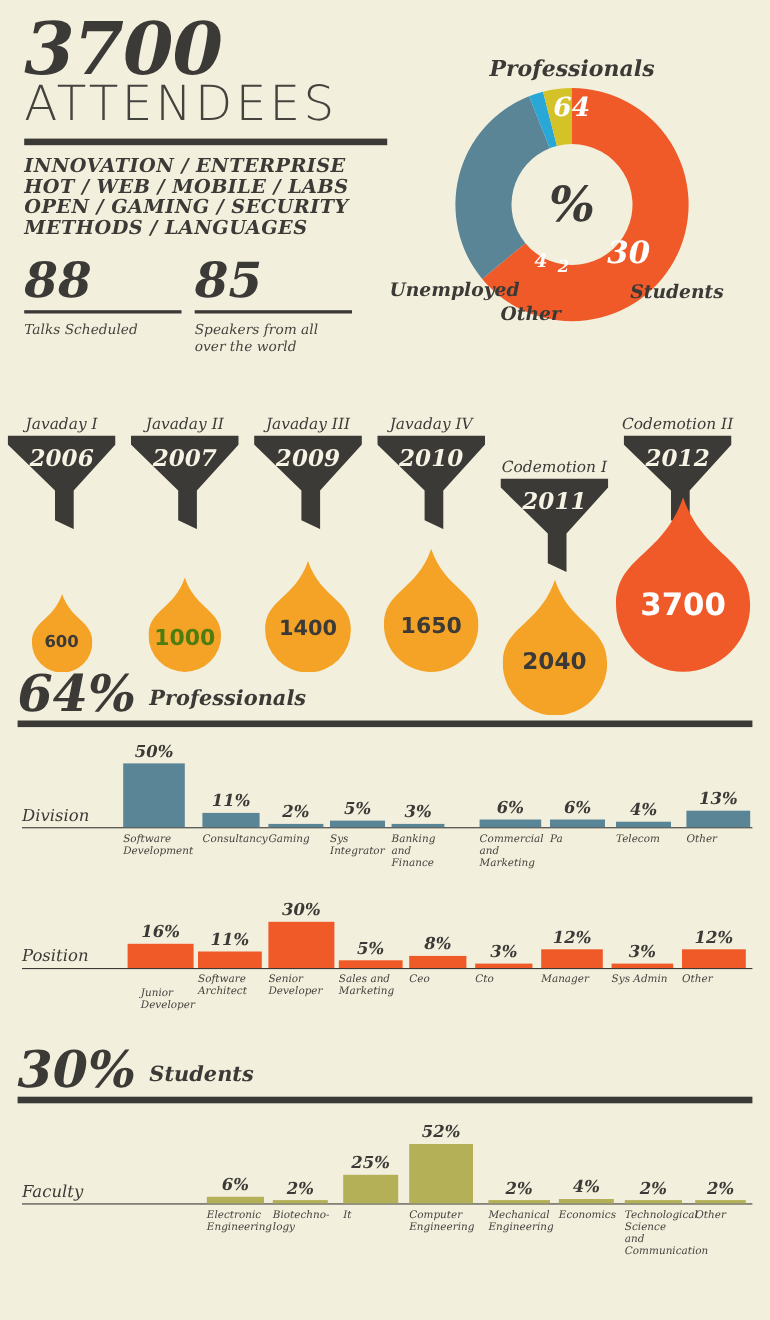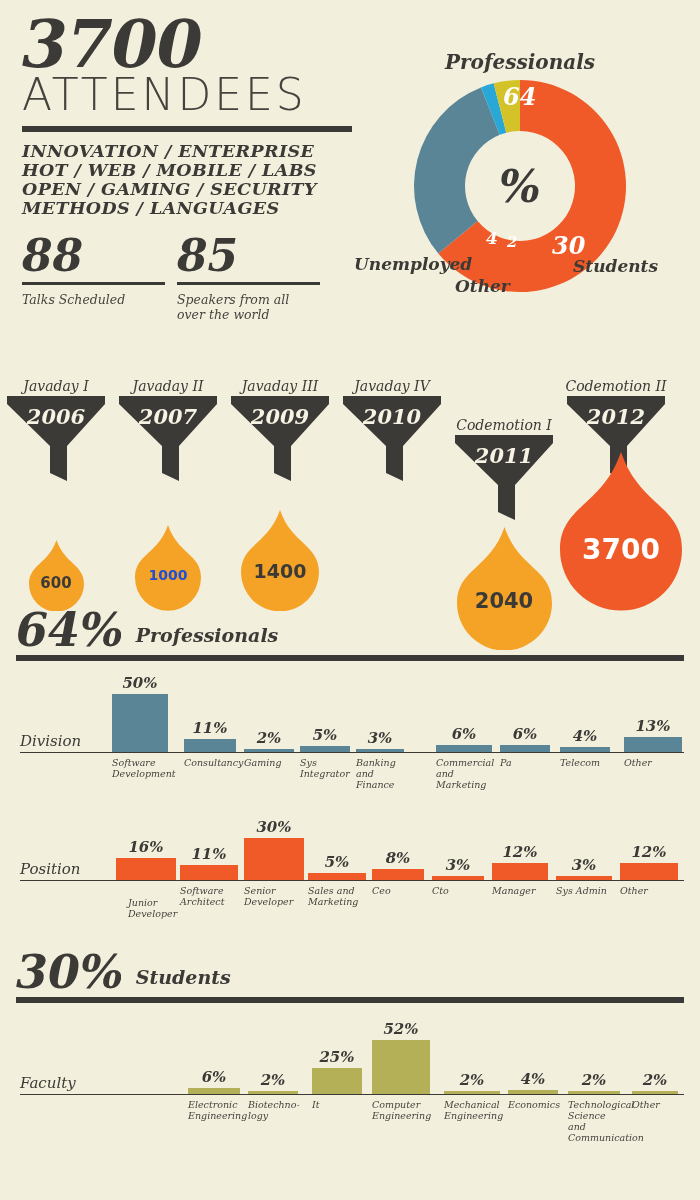--- a/index.html
+++ b/index.html
@@ -62,21 +62,21 @@
   .lbl{position:absolute;font-family:"DejaVu Serif", serif;font-weight:700;font-style:italic;font-size:17px;color:#3B3A36;}
   .lbl-unemployed{left:-1px;top:234px;}
   .lbl-other{left:100px;top:256px;}
   .lbl-students{left:218px;top:236px;}
   .slice-num{
     position:absolute;color:#FFFFFF;
     font-family:"DejaVu Serif", serif;font-weight:700;font-style:italic;
     pointer-events:none;
   }
   .n64{left:148px;top:62px;font-size:24px;}
-  .n30{left:197px;top:211px;font-size:24px;}
+  .n30{left:197px;top:193px;font-size:28px;}
   .n4{left:131px;top:208px;font-size:17px;}
   .n2{left:152px;top:213px;font-size:15px;}
 
   
   .timeline{position:absolute;left:0;top:378px;width:700px;height:230px;}
   .tl-col{position:absolute;top:0;width:112px;text-align:center;}
   .tl-name{
     font-family:"DejaVu Serif", serif;font-style:italic;font-size:14px;
     color:#3B3A36;margin-bottom:2px;white-space:nowrap;
   }
@@ -196,21 +196,21 @@
         <div class="funnel">
           <svg width="98" height="85" viewBox="0 0 98 85">
             <path d="M0 0 H98 V8 L60 50 V85 L43 77 V50 L0 8 Z" fill="#3B3A36"></path>
           </svg>
           <div class="yr">2007</div>
         </div>
         <div class="drop" style="width: 66px; height: 85.8px; margin-top: 44.2px;">
           <svg width="66" height="85.8" viewBox="0 0 66 85.8">
             <path d="M 33 0 C 42.9 29.172 66 29.04 66 52.8 A 33 33 0 1 1 0 52.8 C 0 29.04 23.1 29.172 33 0 Z" fill="#F5A327"></path>
           </svg>
-          <div class="dv" style="font-size: 14px; color: #1d4ed8; top: 42.26px;">1000</div>
+          <div class="dv" style="font-size: 20px; color: #4d7c0f; top: 42.26px;">1000</div>
         </div>
       </div>
       <div class="tl-col" style="left: 224px;">
         <div class="tl-name">Javaday III</div>
         <div class="funnel">
           <svg width="98" height="85" viewBox="0 0 98 85">
             <path d="M0 0 H98 V8 L60 50 V85 L43 77 V50 L0 8 Z" fill="#3B3A36"></path>
           </svg>
           <div class="yr">2009</div>
         </div>
@@ -221,20 +221,26 @@
           <div class="dv" style="font-size: 19px; color: rgb(59, 58, 54); top: 50.62px;">1400</div>
         </div>
       </div>
       <div class="tl-col" style="left: 336px;">
         <div class="tl-name">Javaday IV</div>
         <div class="funnel">
           <svg width="98" height="85" viewBox="0 0 98 85">
             <path d="M0 0 H98 V8 L60 50 V85 L43 77 V50 L0 8 Z" fill="#3B3A36"></path>
           </svg>
           <div class="yr">2010</div>
+        </div>
+        <div class="drop" style="width: 86px; height: 111.8px; margin-top: 18.2px;">
+          <svg width="86" height="111.8" viewBox="0 0 86 111.8">
+            <path d="M 43 0 C 55.9 38.012 86 37.84 86 68.8 A 43 43 0 1 1 0 68.8 C 0 37.84 30.1 38.012 43 0 Z" fill="#F5A327"></path>
+          </svg>
+          <div class="dv" style="font-size: 20px; color: rgb(59, 58, 54); top: 56.4px;">1650</div>
         </div>
       </div>
       <div class="tl-col" style="left: 448px; margin-top: 39px;">
         <div class="tl-name">Codemotion I</div>
         <div class="funnel">
           <svg width="98" height="85" viewBox="0 0 98 85">
             <path d="M0 0 H98 V8 L60 50 V85 L43 77 V50 L0 8 Z" fill="#3B3A36"></path>
           </svg>
           <div class="yr">2011</div>
         </div>

